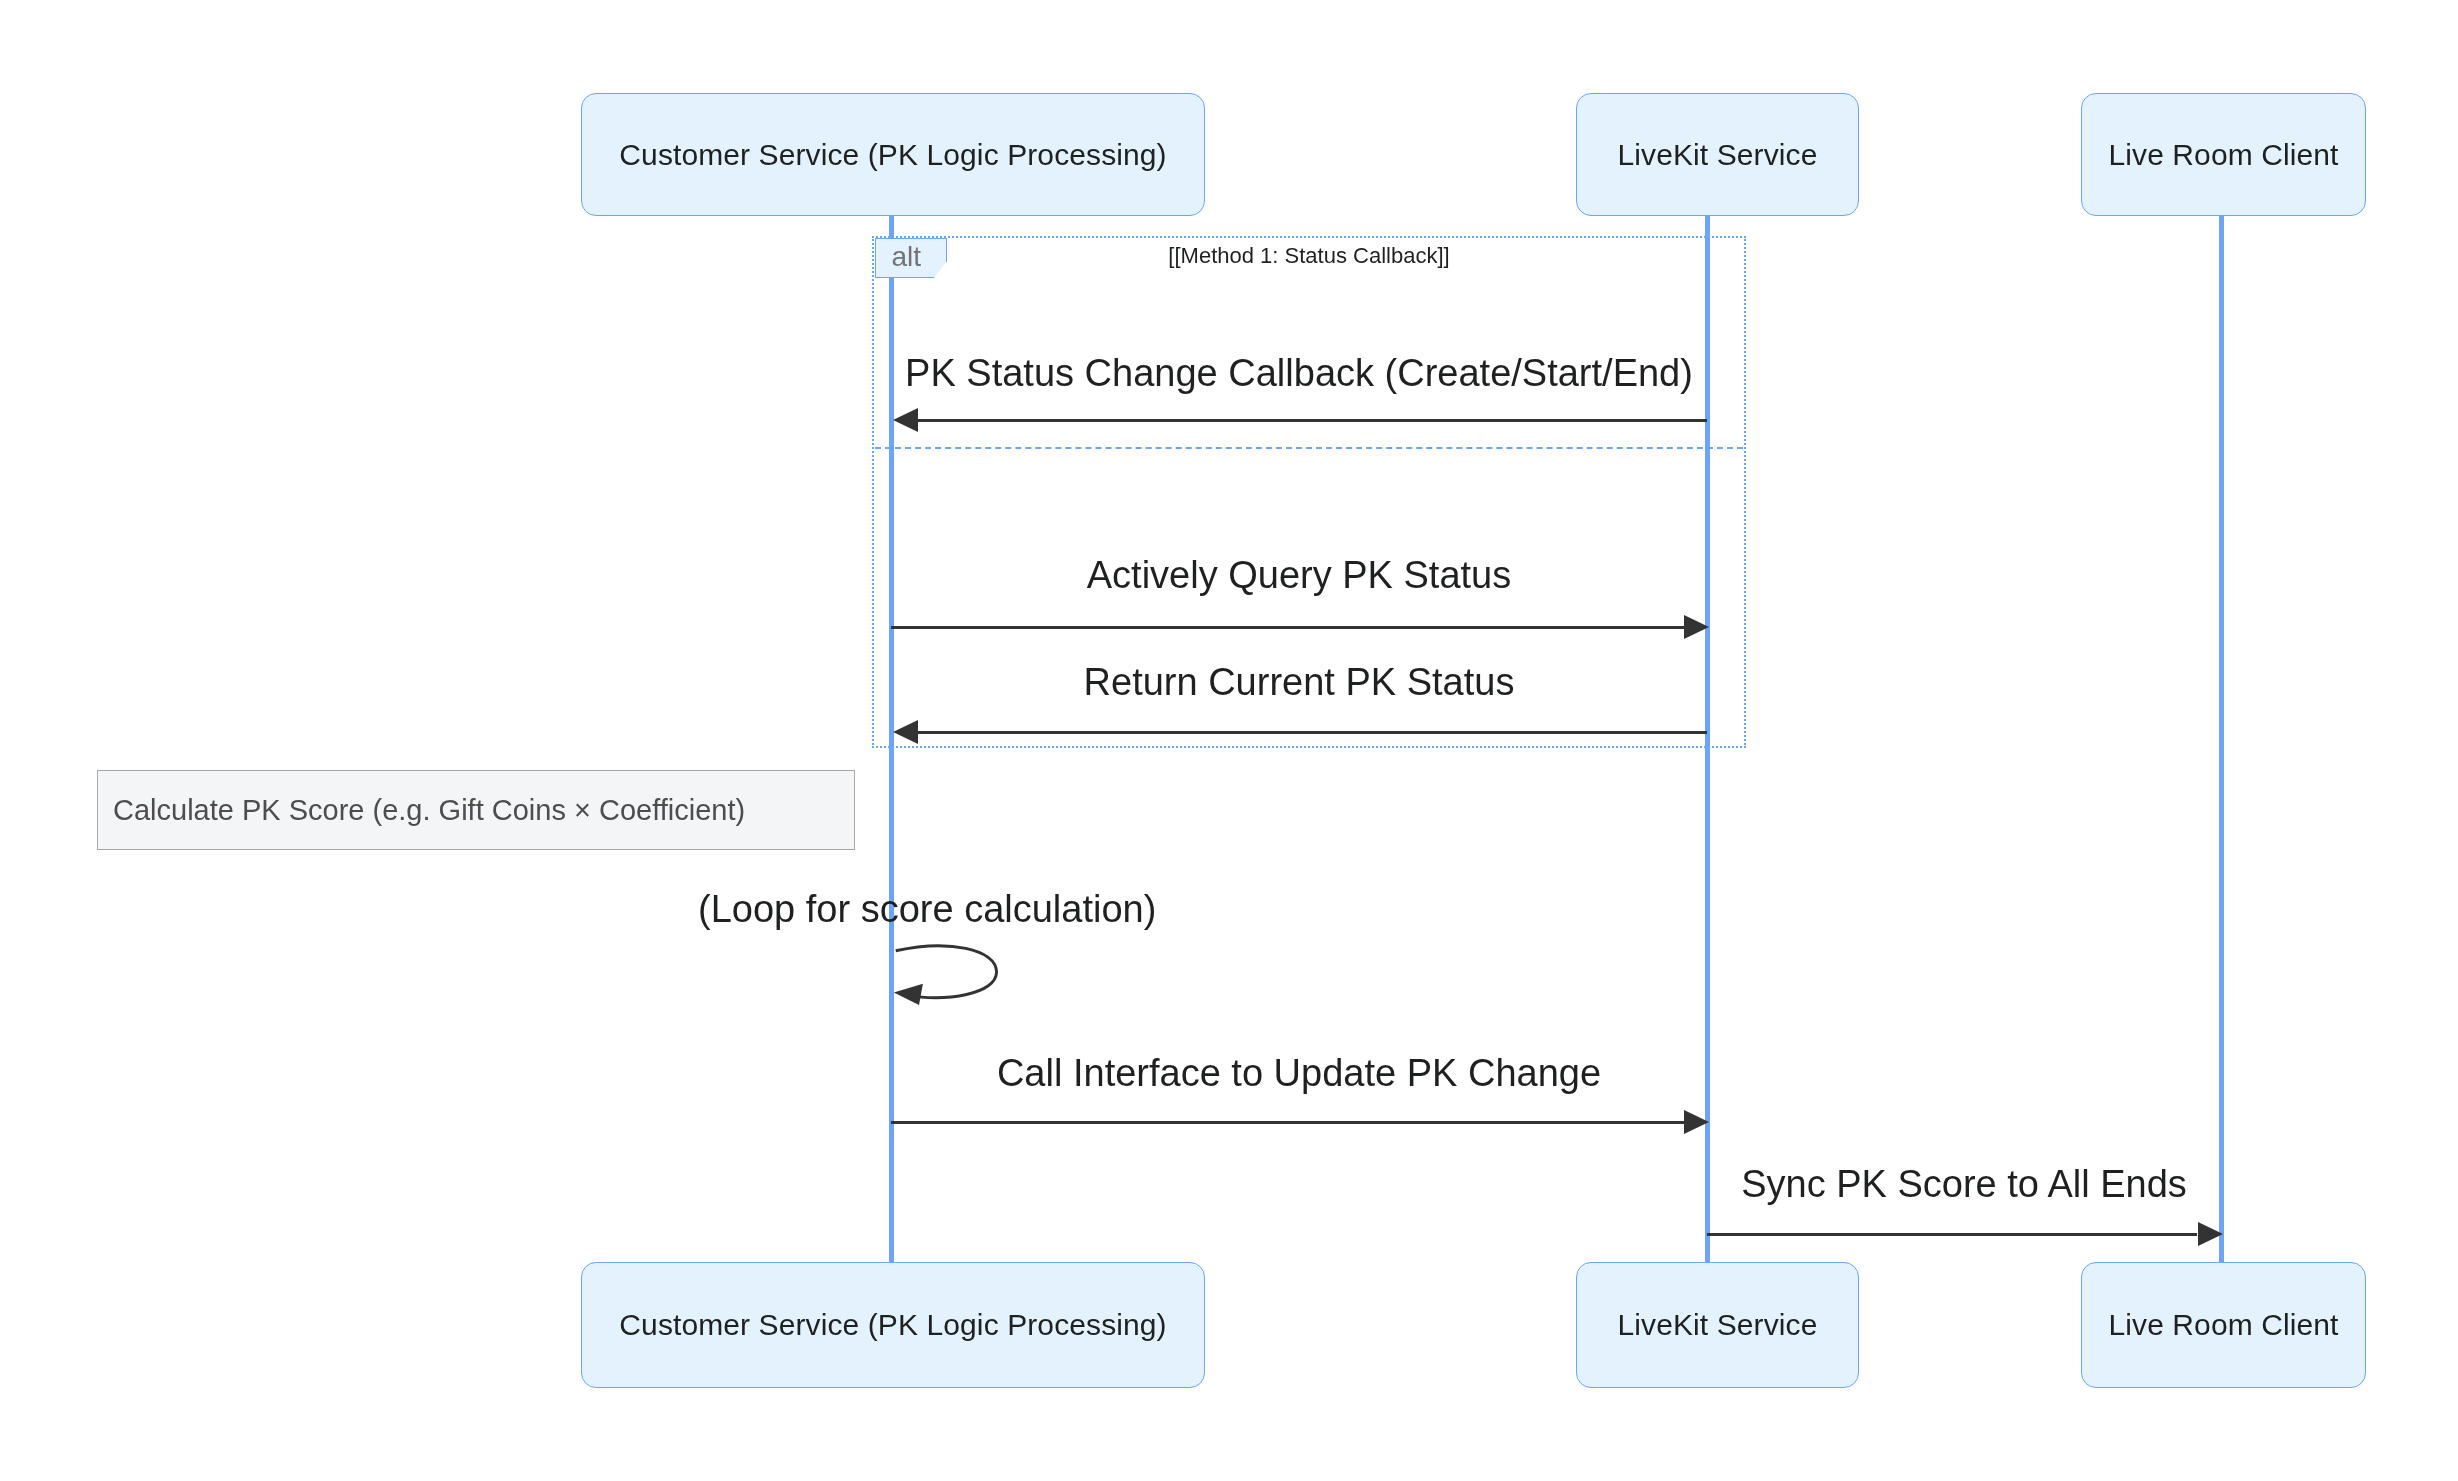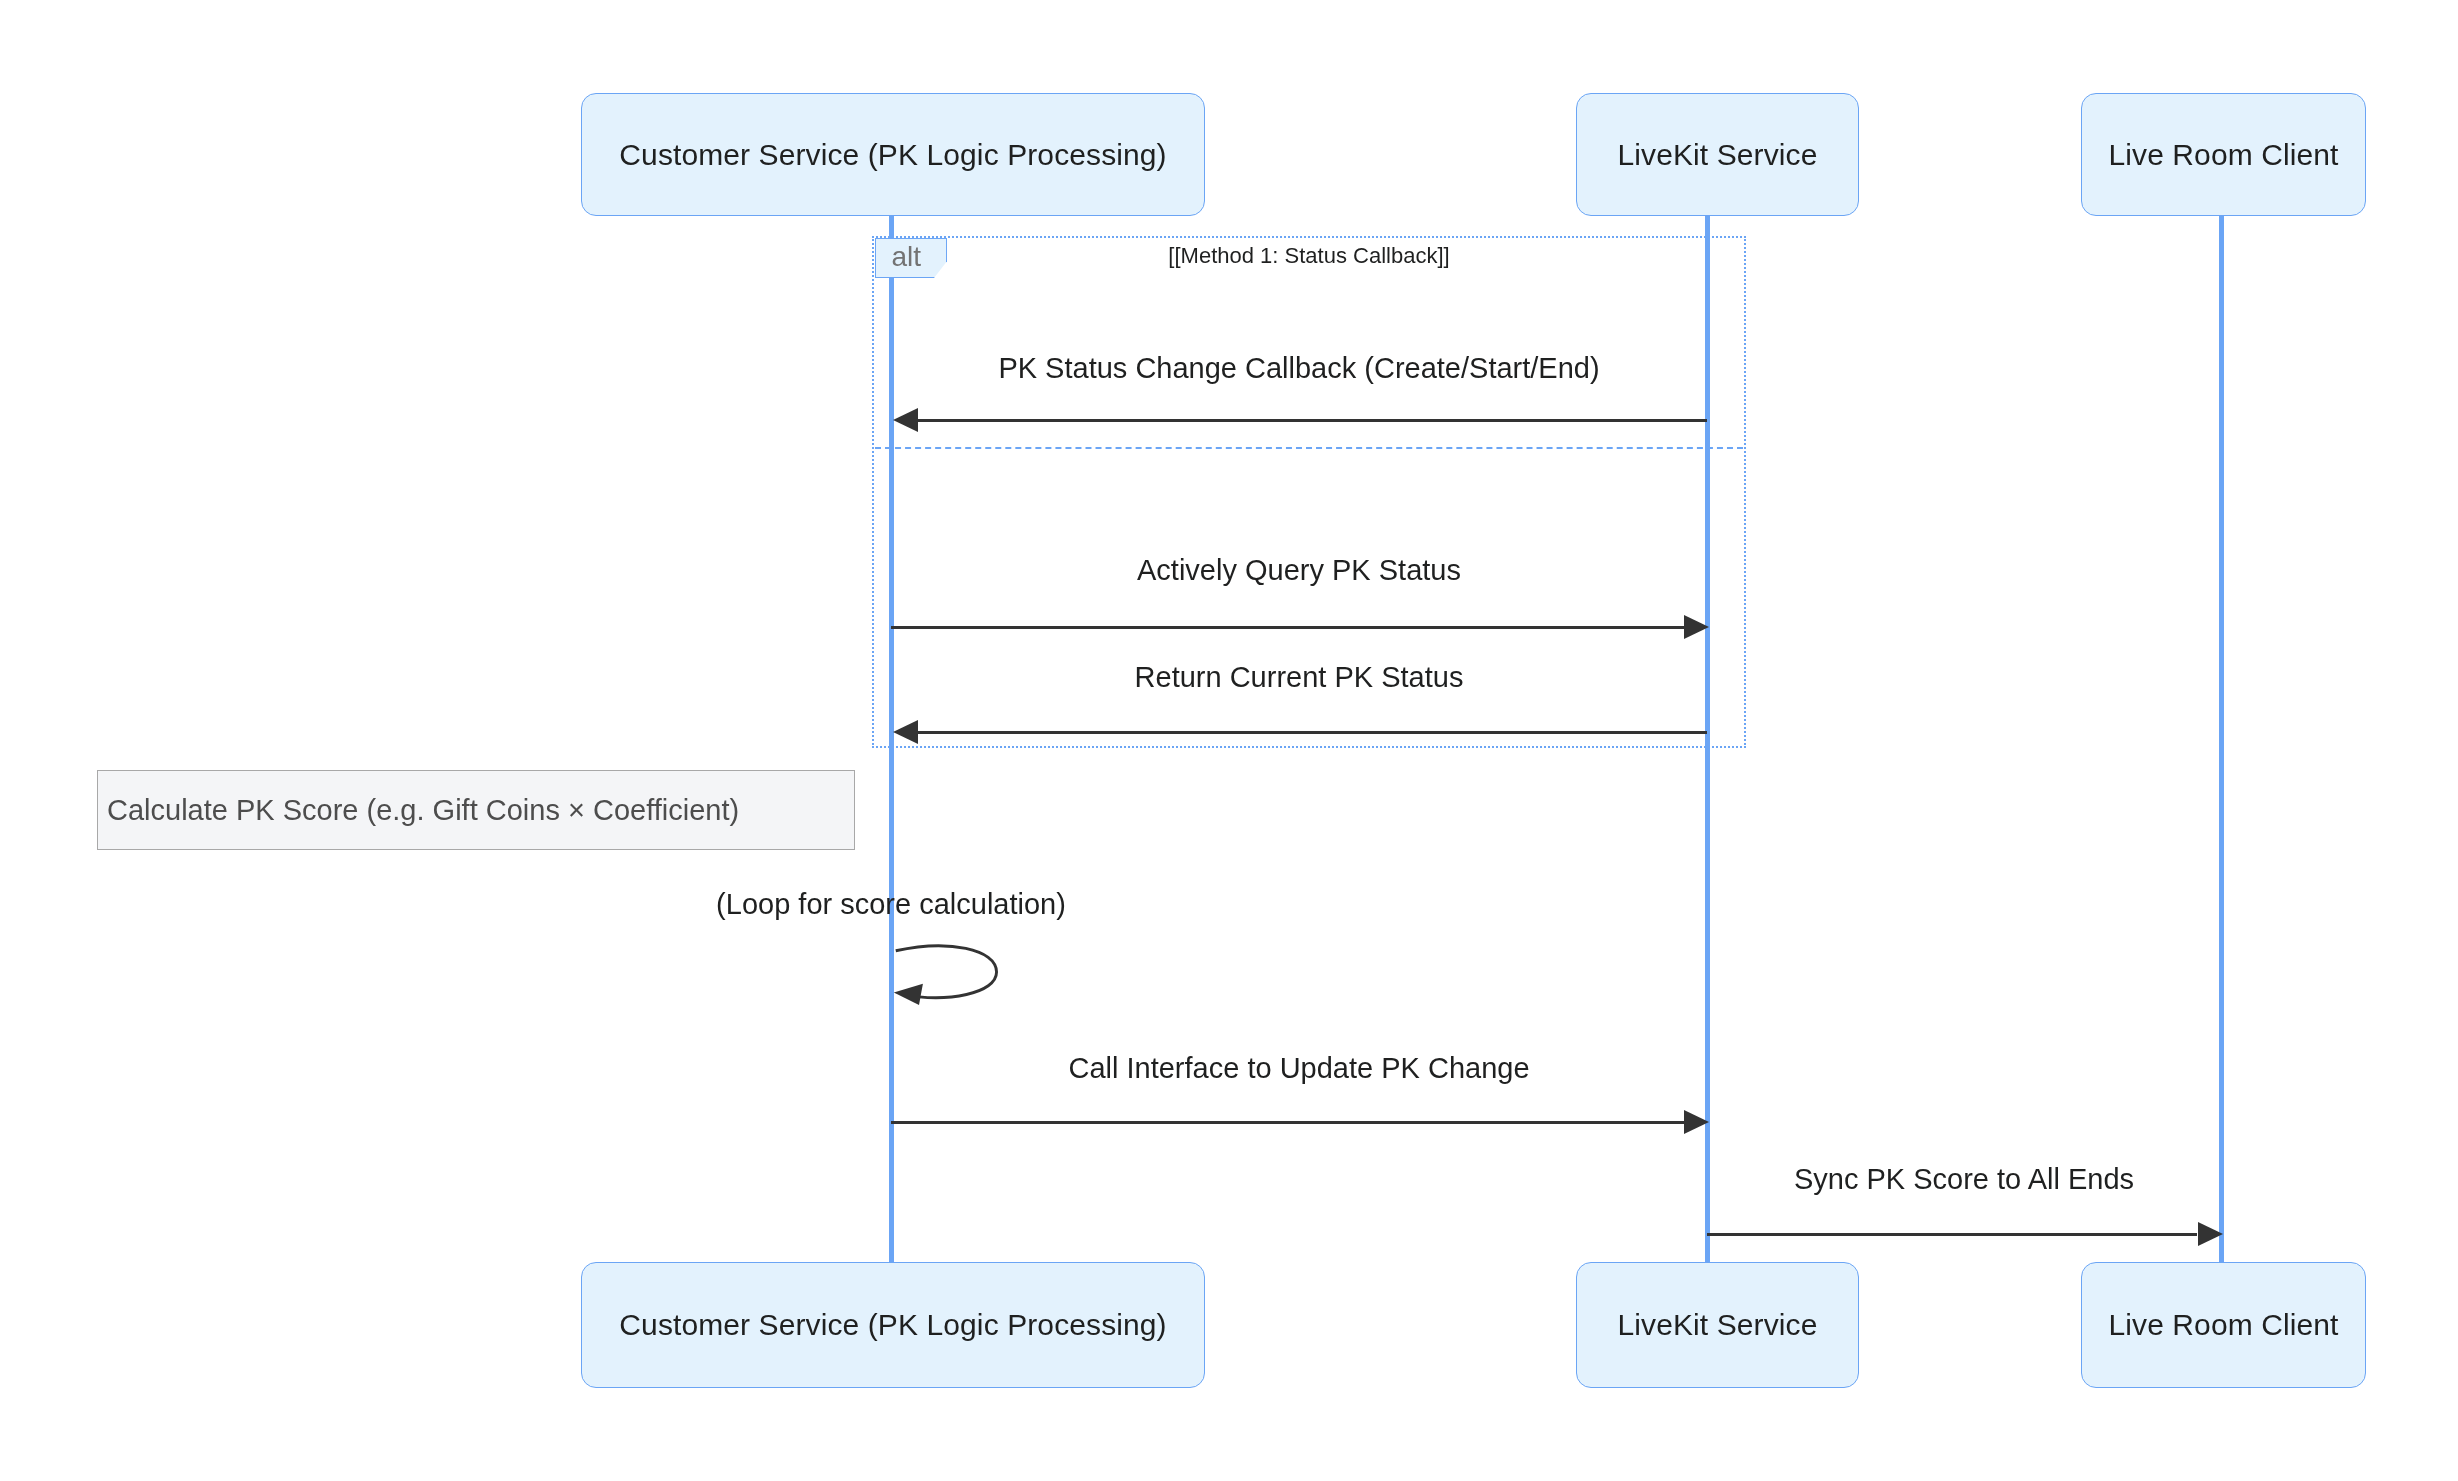--- a/index.html
+++ b/index.html
@@ -87,34 +87,34 @@
     border-bottom: 12.6px solid transparent;
     z-index: 5;
   }
   .arrow-head.right { border-left: 25px solid #333333; }
   .arrow-head.left  { border-right: 25px solid #333333; }
 
   .msg-label {
     position: absolute;
     text-align: center;
     color: #1f2020;
-    font-size: 29px;
+    font-size: 38px;
     white-space: nowrap;
     z-index: 5;
   }
 
   
   .note-box {
     position: absolute;
     background: #f4f5f7;
     border: 1.9px solid #a8a8a8;
     display: flex;
     align-items: center;
     justify-content: flex-start;
-    padding-left: 9px;
+    padding-left: 15px;
     color: #4d4d4d;
     font-size: 29px;
     white-space: nowrap;
     z-index: 6;
   }
 
   
   .self-loop {
     position: absolute;
     z-index: 4;

